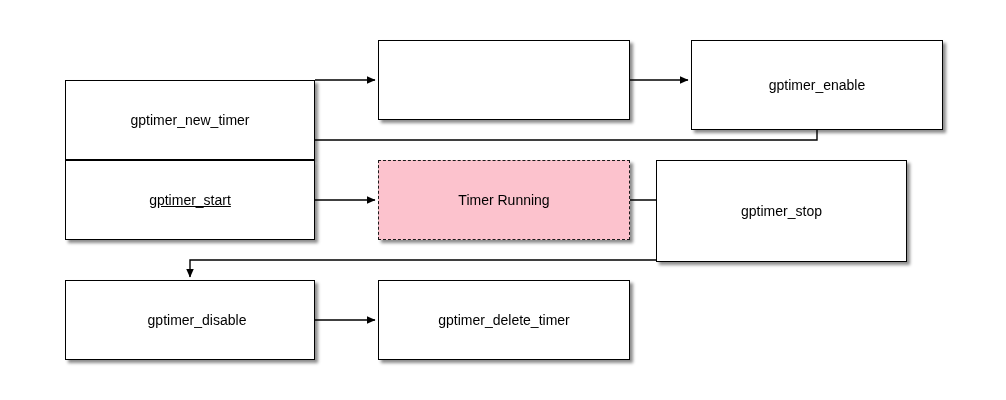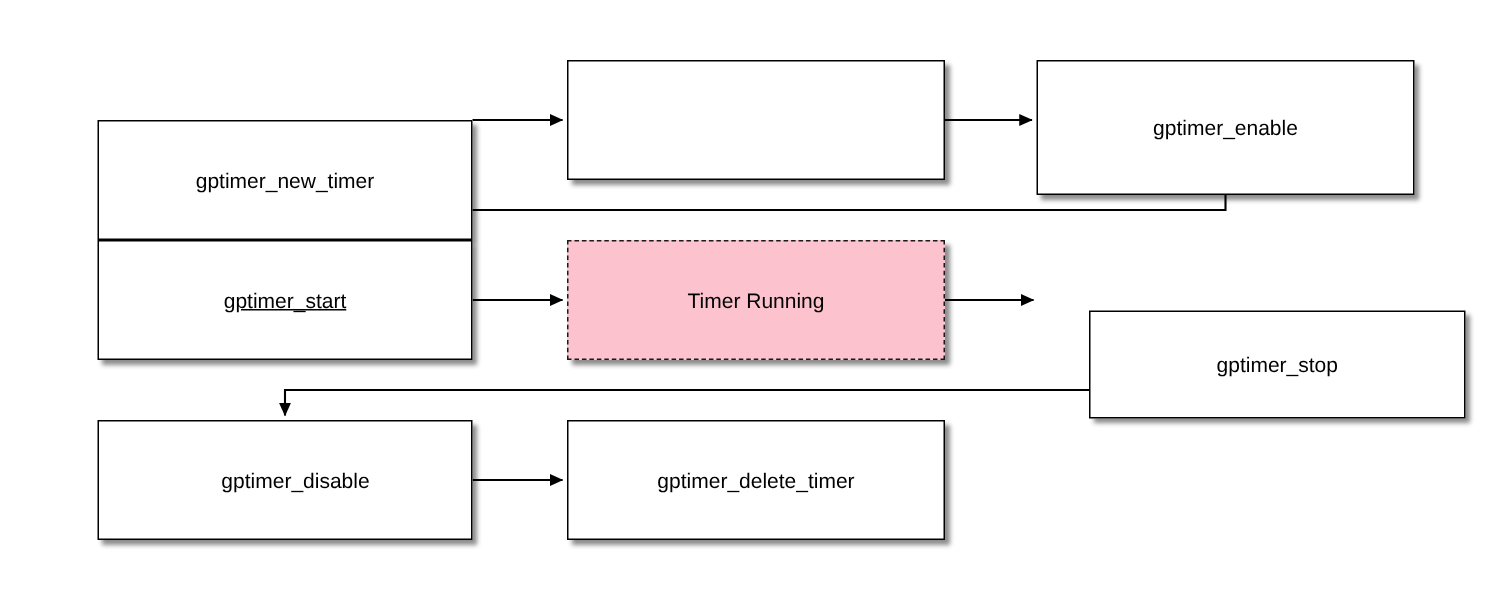--- a/index.html
+++ b/index.html
@@ -41,21 +41,21 @@
   .node.state {
     border: 1.6px dashed #1a1a1a;
   }
   
   .n-new-timer    { left: 65px;  top: 40px;  width: 250px; height: 80px; margin-top: 40px; }
   .n-set-alarm    { left: 378px; top: 40px;  width: 252px; height: 80px; }
   .n-enable       { left: 691px; top: 40px;  width: 252px; height: 90px; }
   
   .n-start        { left: 65px;  top: 160px; width: 250px; height: 80px; text-decoration: underline; }
   .n-running      { left: 378px; top: 160px; width: 252px; height: 80px; }
-  .n-stop         { left: 726px; top: 160px; width: 251px; height: 72px; margin-top: 47px; }
+  .n-stop         { left: 656px; top: 160px; width: 251px; height: 102px; }
   
   .n-disable      { left: 65px;  top: 280px; width: 250px; height: 80px; padding-left: 14px; }
   .n-delete       { left: 378px; top: 280px; width: 252px; height: 80px; text-align: right; }
 </style>
 </head>
 <body>
 
 <div class="canvas">
 
   <svg class="connectors" width="1006" height="400" viewBox="0 0 1006 400" xmlns="http://www.w3.org/2000/svg">

